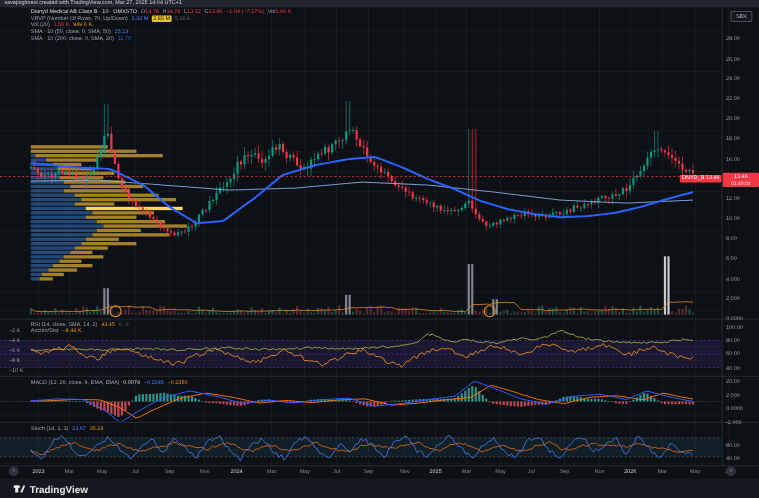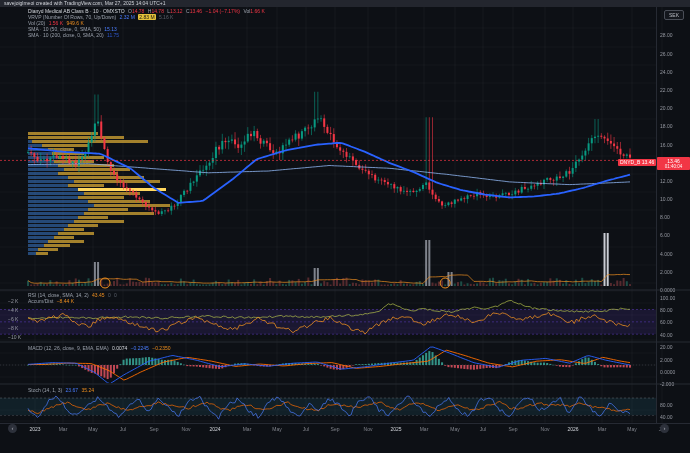--- a/index.html
+++ b/index.html
@@ -1084,13 +1084,23 @@
       <div class="tick" style="left: 513px;">Sep</div>
       <div class="tick" style="left: 545px;">Nov</div>
       <div class="tick yr" style="left: 573px;">2026</div>
       <div class="tick" style="left: 602px;">Mar</div>
       <div class="tick" style="left: 632px;">May</div>
       <div class="tick" style="left: 662px;">Jul</div>
     </div>
   <div class="jump" style="left:8px;top:424px;">‹</div>
   <div class="jump" style="left:660px;top:424px;">›</div>
 
+  <div class="bottombar">
+    <div class="brand">
+      <svg width="11" height="11" viewBox="0 0 24 24">
+        <rect x="1" y="5" width="12" height="5" fill="#e8eaee"></rect>
+        <rect x="4" y="5" width="6" height="14" fill="#e8eaee"></rect>
+        <polygon points="14,19 20,5 24,5 18,19" fill="#e8eaee"></polygon>
+      </svg>
+      <span>TradingView</span>
+    </div>
+  </div>
 </div>
 
 </body></html>

